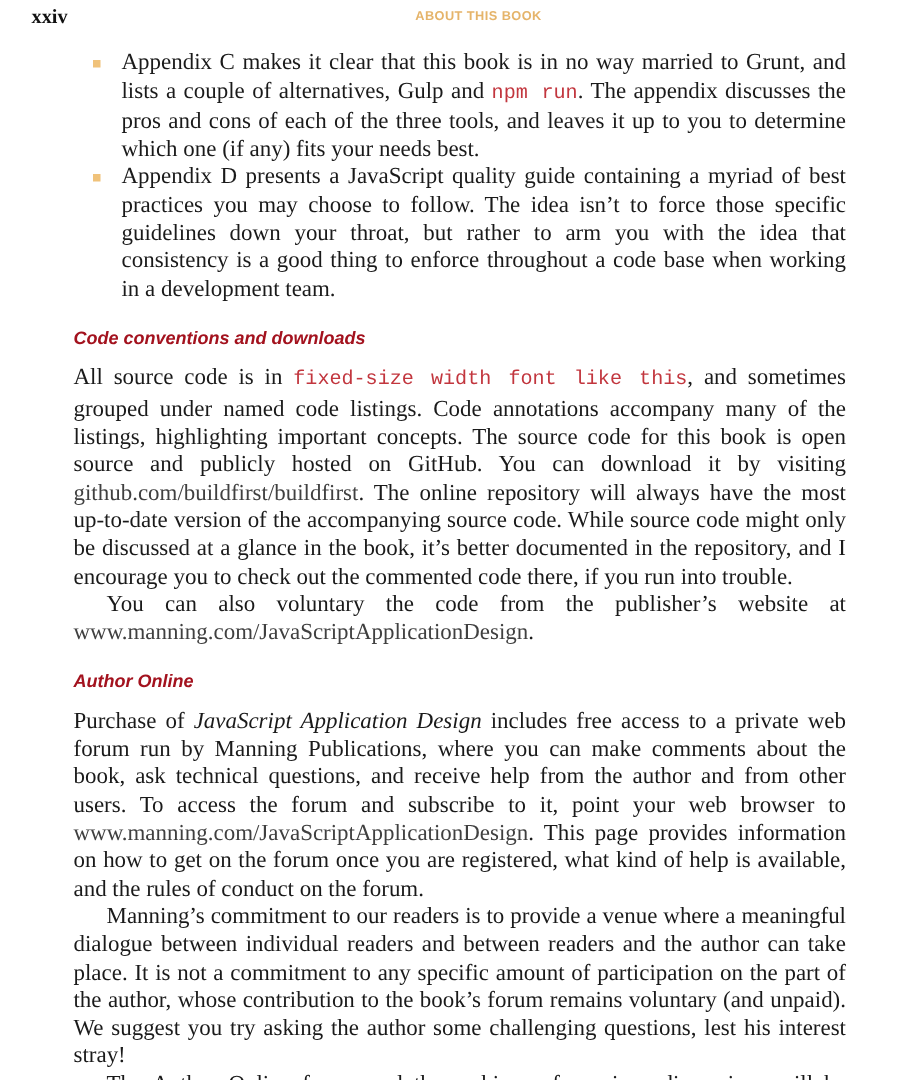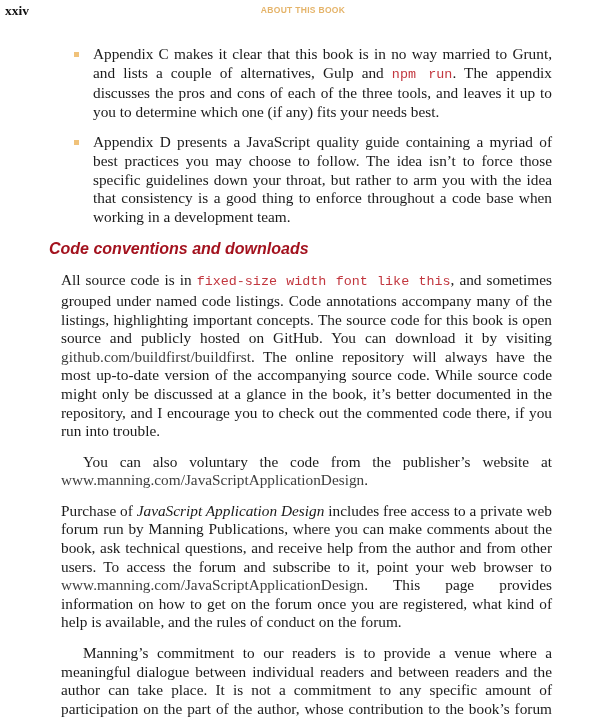--- a/index.html
+++ b/index.html
@@ -1,33 +1,33 @@
 <!DOCTYPE html>
 <html><head>
 <meta charset="utf-8">
 <style>
   html, body { margin: 0; padding: 0; background: #ffffff; }
   body { width: 606px; height: 720px; position: relative; overflow: hidden;
          font-family: "Liberation Serif", "DejaVu Serif", serif; color: #1a1a1a; }
-  .header { position: absolute; top: 0; left: 0; width: 540px; height: 22px; }
+  .header { position: absolute; top: 0; left: 16px; width: 540px; height: 22px; }
   .page-num { position: absolute; left: 5px; top: 3px; font-weight: bold; font-size: 13.5px;
               font-family: "Liberation Serif", serif; color: #111; }
   .running-head { position: absolute; left: 0; width: 606px; top: 5px; text-align: center;
                   font-family: "Liberation Sans", sans-serif; font-weight: bold; font-size: 8.5px;
                   color: #e5b46a; letter-spacing: 0.3px; }
   .content { position: absolute; left: 49px; top: 33px; width: 515px; }
-  p, li { font-size: 15.3px; line-height: 18.6px; text-align: justify; margin: 12px; }
+  p, li { font-size: 15.3px; line-height: 18.6px; text-align: justify; margin: 0; }
   ul.bullets { list-style: none; padding: 0; margin: 0 0 0 32px; }
   ul.bullets li { position: relative; margin-bottom: 0; }
   ul.bullets li .bullet { position: absolute; left: -19px; top: 7px; width: 5px; height: 5px;
                           background: #f0c27a; }
   .code { font-family: "Liberation Mono", "DejaVu Sans Mono", monospace; color: #c2363e; font-size: 13.4px; }
   .link { color: #404040; }
   h2 { font-family: "Liberation Sans", sans-serif; font-style: italic; font-weight: bold;
-       color: #a3121e; font-size: 16px; margin: 13px 0 8px 0; line-height: 20px; }
+       color: #a3121e; font-size: 12px; margin: 13px 0 8px 0; line-height: 20px; }
   .indent { text-indent: 22px; }
   em { font-style: italic; }
 </style>
 </head>
 <body>
 
 <div class="header">
   <span class="page-num">xxiv</span>
   <div class="running-head">ABOUT THIS BOOK</div>
 </div>
@@ -35,16 +35,17 @@
 <div class="content">
   <ul class="bullets">
     <li><span class="bullet"></span><span>Appendix C makes it clear that this book is in no way married to Grunt, and lists a couple of alternatives, Gulp and </span><span class="code">npm run</span><span>. The appendix discusses the pros and cons of each of the three tools, and leaves it up to you to determine which one (if any) fits your needs best.</span></li>
     <li><span class="bullet"></span><span>Appendix D presents a JavaScript quality guide containing a myriad of best practices you may choose to follow. The idea isn’t to force those specific guidelines down your throat, but rather to arm you with the idea that consistency is a good thing to enforce throughout a code base when working in a development team.</span></li>
   </ul>
 
   <h2>Code conventions and downloads</h2>
   <p><span>All source code is in </span><span class="code">fixed-size width font like this</span><span>, and sometimes grouped under named code listings. Code annotations accompany many of the listings, highlighting important concepts. The source code for this book is open source and publicly hosted on GitHub. You can download it by visiting </span><span class="link">github.com/buildfirst/buildfirst</span><span>. The online repository will always have the most up-to-date version of the accompanying source code. While source code might only be discussed at a glance in the book, it’s better documented in the repository, and I encourage you to check out the commented code there, if you run into trouble.</span></p>
   <p class="indent"><span>You can also voluntary the code from the publisher’s website at </span><span class="link">www.manning.com/JavaScriptApplicationDesign</span><span>.</span></p>
 
+  <h2>Author Online</h2>
   <p><span>Purchase of </span><em>JavaScript Application Design</em><span> includes free access to a private web forum run by Manning Publications, where you can make comments about the book, ask technical questions, and receive help from the author and from other users. To access the forum and subscribe to it, point your web browser to </span><span class="link">www.manning.com/JavaScriptApplicationDesign</span><span>. This page provides information on how to get on the forum once you are registered, what kind of help is available, and the rules of conduct on the forum.</span></p>
   <p class="indent">Manning’s commitment to our readers is to provide a venue where a meaningful dialogue between individual readers and between readers and the author can take place. It is not a commitment to any specific amount of participation on the part of the author, whose contribution to the book’s forum remains voluntary (and unpaid). We suggest you try asking the author some challenging questions, lest his interest stray!</p>
   <p class="indent">The Author Online forum and the archives of previous discussions will be accessible from the publisher’s website as long as the book is in print.</p>
 </div>
 
 </body></html>

